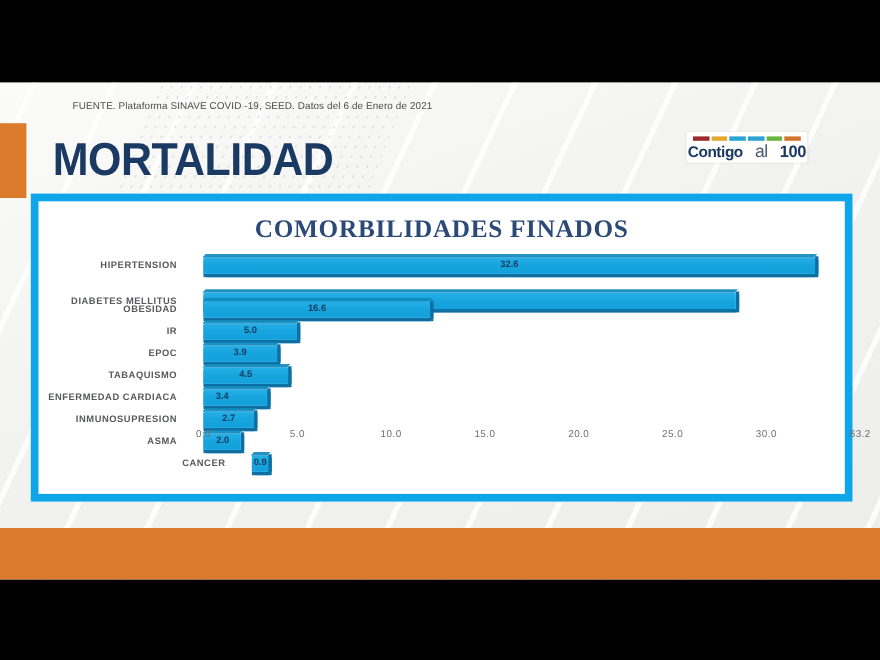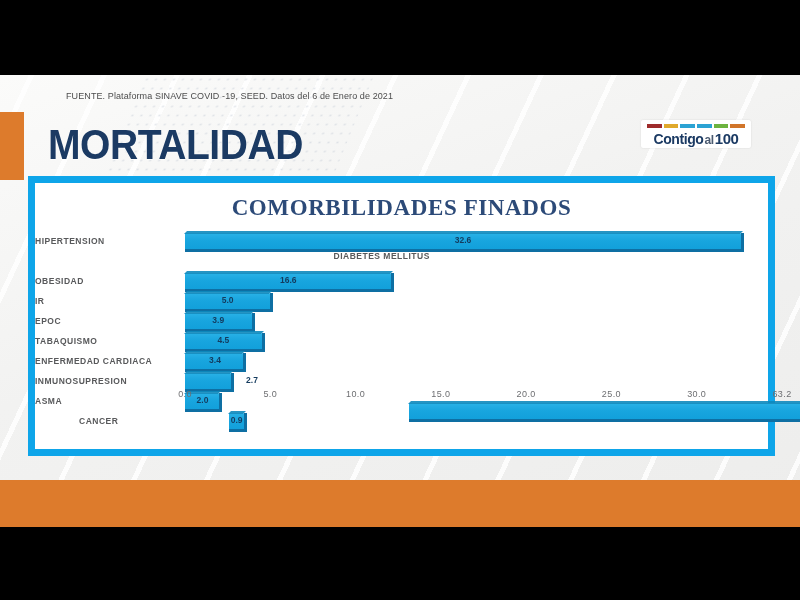--- a/index.html
+++ b/index.html
@@ -49,34 +49,34 @@
     position:absolute;left:48px;top:46px;
     font-size:42px;font-weight:bold;letter-spacing:-0.5px;
     color:#1b3a63;
     font-family:"Liberation Sans", sans-serif;
     transform:scaleX(0.93);transform-origin:left center;
     text-shadow:0 1px 0 rgba(255,255,255,.7);
   }
 
   
   .logo{
-    position:absolute;left:641px;top:45px;
+    position:absolute;left:624px;top:45px;
     width:110px;height:28px;background:#ffffff;
     border-radius:2px;
     box-shadow:0 0 2px rgba(0,0,0,.12);
     padding:3px 4px 2px 4px;box-sizing:border-box;
   }
   .logo-bars{display:flex;gap:2px;height:4px;margin:1px 2px 3px 2px;}
   .logo-bars i{display:block;flex:1;height:100%;}
   .logo-text{
     display:flex;align-items:baseline;justify-content:center;
     font-weight:bold;font-size:14px;color:#1b3a63;
     line-height:1;letter-spacing:-0.4px;
   }
-  .logo-text .lt-al{font-size:12px;font-weight:bold;color:#4a5a70;margin:0 1px;}
+  .logo-text .lt-al{font-size:16px;font-weight:normal;color:#4a5a70;margin:0 11px;}
   .logo-text .lt-100{font-size:15px;}
 
   
   .chart-panel{
     position:absolute;left:28px;top:101px;width:747px;height:280px;
     background:#ffffff;border:7px solid #0ea5e9;box-sizing:border-box;
   }
   .chart-title{
     position:absolute;left:0;right:0;top:12px;text-align:center;
     font-family:"Liberation Serif", serif;
@@ -85,21 +85,21 @@
   }
 
   
   .plot{position:absolute;left:0;top:48px;width:747px;height:182px;}
   .rows{position:absolute;left:0;top:0;width:747px;height:182px;}
   .row{
     position:absolute;left:0;width:747px;height:20px;
     display:flex;align-items:center;
   }
   .cat-label{
-    width:150px;flex:0 0 150px;padding-right:9px;box-sizing:border-box;
+    width:150px;flex:0 0 150px;text-align:right;padding-right:24px;box-sizing:border-box;
     font-size:8.5px;font-weight:bold;letter-spacing:0.5px;color:#58595b;
     white-space:nowrap;
   }
   .bar-zone{position:relative;flex:1;height:20px;}
   .bar{
     position:absolute;left:0;top:2px;height:15px;
     background:linear-gradient(#27b0e6 0%,#18a5de 45%,#12a0db 100%);
     box-shadow:
       3px 0 0 0 #0e6fa3,
       0 3px 0 0 #0e6fa3,
@@ -169,21 +169,21 @@
       <div class="chart-title">COMORBILIDADES FINADOS</div>
       <div class="plot">
         <div class="rows" id="rows">
             <div class="row" style="top: 0px;">
               <div class="cat-label">HIPERTENSION</div>
               <div class="bar-zone">
                 <div class="bar" title="HIPERTENSION: 32.6" style="width: 556.063px;"></div>
                 <div class="bar-value" style="left: 0px; width: 556.063px;">32.6</div>
               </div>
             </div>
-            <div class="row" style="top: 20px; flex-direction: column;">
+            <div class="row" style="top: 32px;">
               <div class="cat-label">DIABETES MELLITUS</div>
               <div class="bar-zone">
                 <div class="bar" title="DIABETES MELLITUS: 28.4" style="width: 484.423px;"></div>
               </div>
             </div>
             <div class="row" style="top: 40px;">
               <div class="cat-label">OBESIDAD</div>
               <div class="bar-zone">
                 <div class="bar" title="OBESIDAD: 12.1" style="width: 206.391px;"></div>
                 <div class="bar-value" style="left: 0px; width: 206.391px;">16.6</div>
@@ -207,28 +207,28 @@
               <div class="cat-label">TABAQUISMO</div>
               <div class="bar-zone">
                 <div class="bar" title="TABAQUISMO: 4.5" style="width: 76.7571px;"></div>
                 <div class="bar-value" style="left: 0px; width: 76.7571px;">4.5</div>
               </div>
             </div>
             <div class="row" style="top: 120px;">
               <div class="cat-label">ENFERMEDAD CARDIACA</div>
               <div class="bar-zone">
                 <div class="bar" title="ENFERMEDAD CARDIACA: 3.4" style="width: 57.9943px;"></div>
-                <div class="bar-value" style="left: 0px; width: 34px; padding-left: 13px;">3.4</div>
+                <div class="bar-value" style="left: 0px; width: 34px;">3.4</div>
               </div>
             </div>
             <div class="row" style="top: 140px;">
               <div class="cat-label">INMUNOSUPRESION</div>
               <div class="bar-zone">
                 <div class="bar" title="INMUNOSUPRESION: 2.7" style="width: 46.0543px;"></div>
-                <div class="bar-value" style="left: 0px; width: 46.0543px; padding-left: 44px;">2.7</div>
+                <div class="bar-value" style="left: 0px; width: 46.0543px;">2.7</div>
               </div>
             </div>
             <div class="row" style="top: 160px;">
               <div class="cat-label">ASMA</div>
               <div class="bar-zone">
                 <div class="bar" title="ASMA: 2.0" style="width: 34.1143px;"></div>
                 <div class="bar-value" style="left: 0px; width: 35px;">2.0</div>
               </div>
             </div>
             <div class="row" style="top: 180px; margin-left: 44px;">

